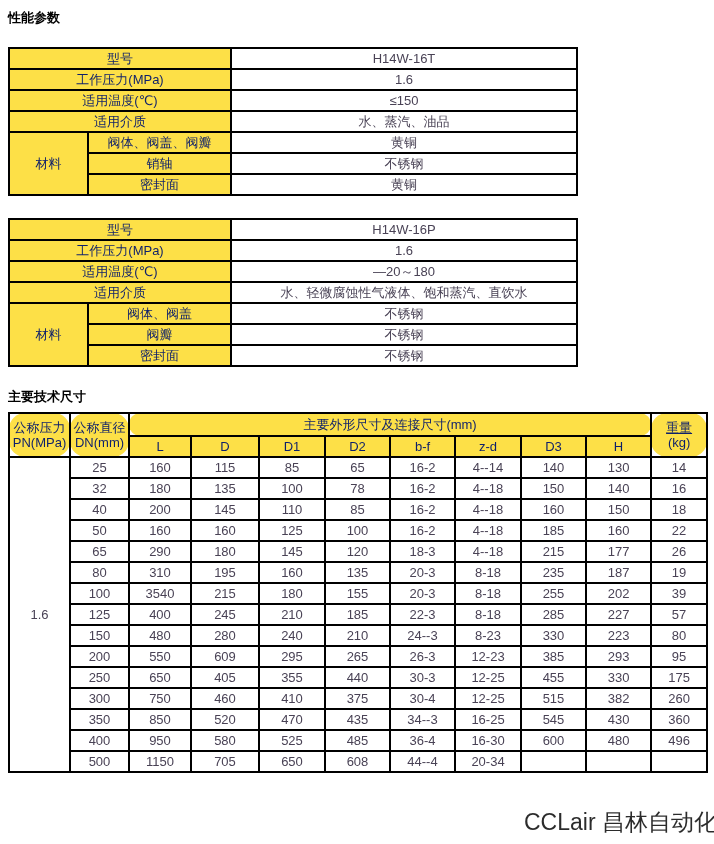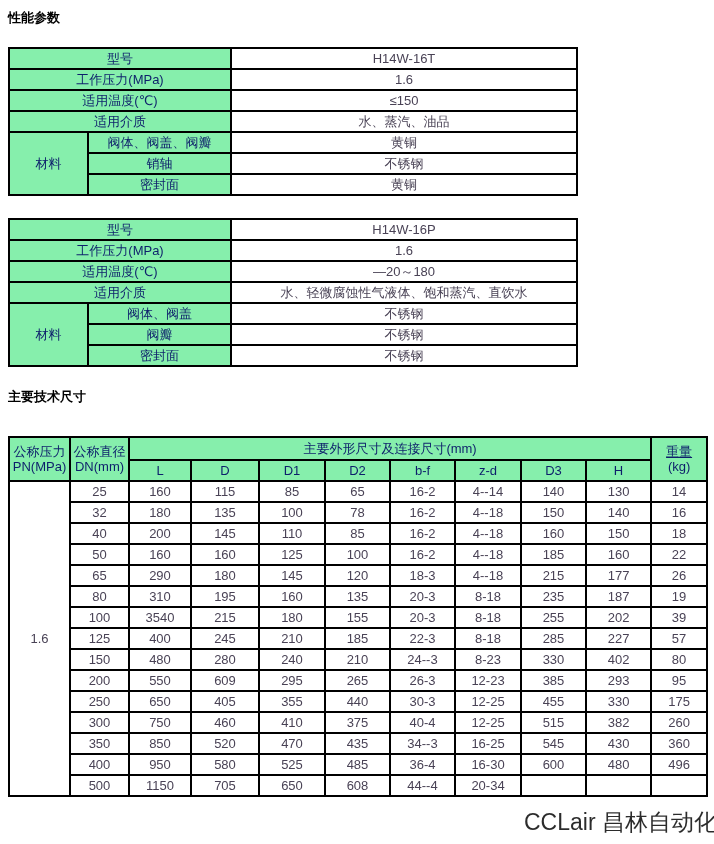--- a/index.html
+++ b/index.html
@@ -7,36 +7,36 @@
     width:714px;height:844px;background:#ffffff;position:relative;
     font-family:"Liberation Sans","DejaVu Sans",sans-serif;
     -webkit-font-smoothing:antialiased;
   }
   .content{padding:8px 12px 0 8px;}
   .sec-title{
     font-size:13px;font-weight:bold;color:#000;
     margin:0;line-height:15px;
   }
   .sec-title.first{margin:2px 0 22px 0;}
-  .sec-title.second{margin:16px 0 32px 0;}
+  .sec-title.second{margin:16px 0 8px 0;}
 
   table{border-collapse:collapse;table-layout:fixed;}
   td{
     border:2px solid #000;padding:0;text-align:center;vertical-align:middle;
     font-size:13px;line-height:15px;overflow:hidden;white-space:nowrap;
   }
-  .hdr{background:#86efac;color:#0d1f6b;}
+  .hdr{background:#fde047;color:#0d1f6b;}
   .val{background:#ffffff;color:#494255;}
 
   table.spec{width:568px;margin-bottom:22px;}
   table.spec td{height:19px;}
 
   table.dim{width:698px;}
   table.dim td{height:19px;}
-  table.dim tr.hrow1 td{height:21px;}
+  table.dim tr.hrow1 td{height:21px;border-radius:16px;}
 
   .two-line div{line-height:15px;}
   .ul{text-decoration:underline;}
 
   .watermark{
     position:absolute;left:524px;top:807px;z-index:5;
     font-size:23px;font-weight:500;color:rgba(25,25,25,0.92);
     white-space:nowrap;letter-spacing:0px;
   }
 </style>
@@ -266,21 +266,21 @@
     </tr>
     <tr>
       <td class="val">150</td>
       <td class="val">480</td>
       <td class="val">280</td>
       <td class="val">240</td>
       <td class="val">210</td>
       <td class="val">24--3</td>
       <td class="val">8-23</td>
       <td class="val">330</td>
-      <td class="val">402</td>
+      <td class="val">223</td>
       <td class="val">80</td>
     </tr>
     <tr>
       <td class="val">200</td>
       <td class="val">550</td>
       <td class="val">609</td>
       <td class="val">295</td>
       <td class="val">265</td>
       <td class="val">26-3</td>
       <td class="val">12-23</td>
@@ -299,21 +299,21 @@
       <td class="val">455</td>
       <td class="val">330</td>
       <td class="val">175</td>
     </tr>
     <tr>
       <td class="val">300</td>
       <td class="val">750</td>
       <td class="val">460</td>
       <td class="val">410</td>
       <td class="val">375</td>
-      <td class="val">40-4</td>
+      <td class="val">30-4</td>
       <td class="val">12-25</td>
       <td class="val">515</td>
       <td class="val">382</td>
       <td class="val">260</td>
     </tr>
     <tr>
       <td class="val">350</td>
       <td class="val">850</td>
       <td class="val">520</td>
       <td class="val">470</td>

